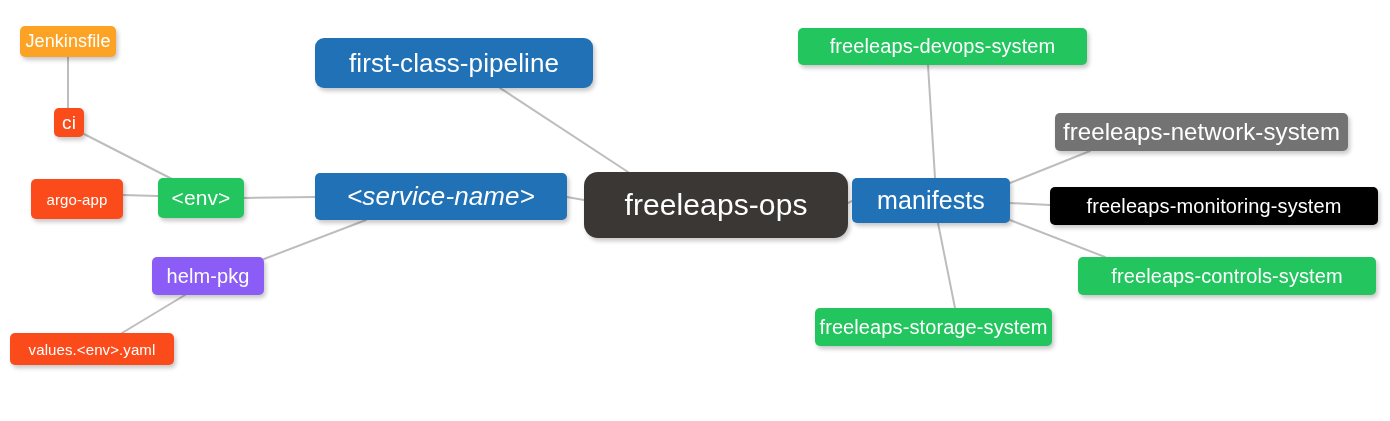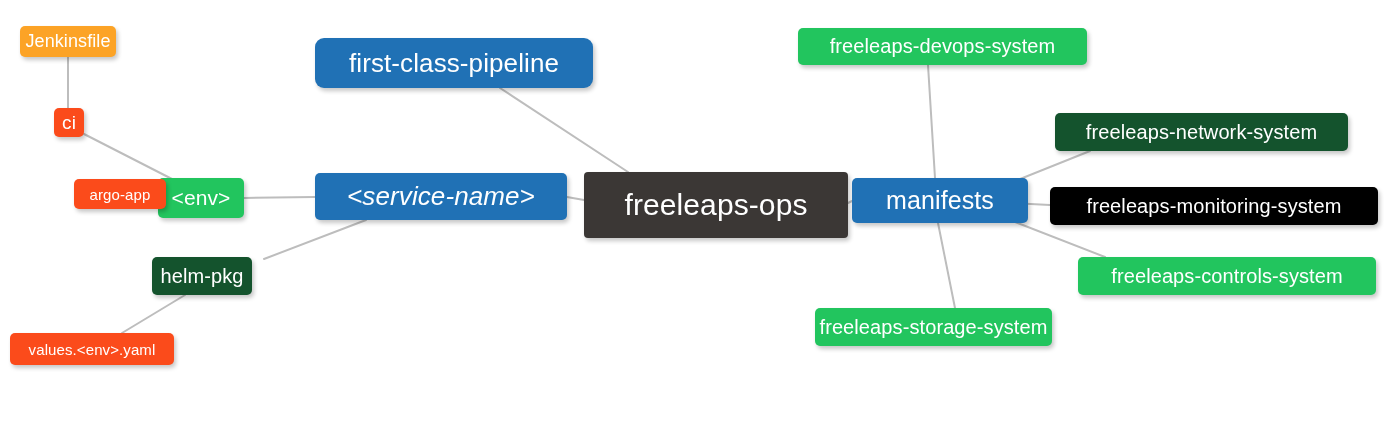--- a/index.html
+++ b/index.html
@@ -36,21 +36,21 @@
     color: #ffffff;
     border-radius: 5px;
     white-space: nowrap;
     box-shadow: 2px 3px 4px rgba(0,0,0,0.22);
     letter-spacing: 0.1px;
     cursor: pointer;
     user-select: none;
   }
   .node.root {
     background: #3b3735;
-    border-radius: 4px;
+    border-radius: 14px;
   }
 </style>
 </head>
 <body>
 
 <div id="mindmap">
   <svg id="edge-layer" width="1390" height="421" viewBox="0 0 1390 421">
       <line x1="500" y1="88" x2="628" y2="172" stroke="#bdbdbd" stroke-width="2" stroke-linecap="round"></line>
       <line x1="567" y1="197" x2="584" y2="200" stroke="#bdbdbd" stroke-width="2" stroke-linecap="round"></line>
       <line x1="848" y1="203" x2="852" y2="201" stroke="#bdbdbd" stroke-width="2" stroke-linecap="round"></line>
@@ -63,26 +63,26 @@
       <line x1="935" y1="178" x2="928" y2="65" stroke="#bdbdbd" stroke-width="2" stroke-linecap="round"></line>
       <line x1="1010" y1="183" x2="1090" y2="151" stroke="#bdbdbd" stroke-width="2" stroke-linecap="round"></line>
       <line x1="1010" y1="203" x2="1050" y2="205" stroke="#bdbdbd" stroke-width="2" stroke-linecap="round"></line>
       <line x1="1010" y1="220" x2="1105" y2="257" stroke="#bdbdbd" stroke-width="2" stroke-linecap="round"></line>
       <line x1="938" y1="223" x2="955" y2="308" stroke="#bdbdbd" stroke-width="2" stroke-linecap="round"></line>
     </svg>
   <div id="node-layer">
       <div class="node root" style="left: 584px; top: 172px; width: 264px; height: 66px; background: rgb(59, 55, 53); font-size: 30px;">freeleaps-ops</div>
       <div class="node" style="left: 315px; top: 38px; width: 278px; height: 50px; background: rgb(32, 113, 181); font-size: 26px; border-radius: 9px;">first-class-pipeline</div>
       <div class="node" style="left: 315px; top: 173px; width: 252px; height: 47px; background: rgb(32, 113, 181); font-size: 26px; font-style: italic;">&lt;service-name&gt;</div>
-      <div class="node" style="left: 852px; top: 178px; width: 176px; height: 45px; background: rgb(32, 113, 181); font-size: 25px;">manifests</div>
+      <div class="node" style="left: 852px; top: 178px; width: 158px; height: 45px; background: rgb(32, 113, 181); font-size: 25px;">manifests</div>
       <div class="node" style="left: 158px; top: 178px; width: 86px; height: 40px; background: rgb(34, 197, 94); font-size: 21px;">&lt;env&gt;</div>
-      <div class="node" style="left: 152px; top: 257px; width: 100px; height: 38px; background: #14532d; font-size: 20px;">helm-pkg</div>
+      <div class="node" style="left: 152px; top: 257px; width: 112px; height: 38px; background: #8b5cf6; font-size: 20px;">helm-pkg</div>
       <div class="node" style="left: 54px; top: 108px; width: 30px; height: 29px; background: rgb(251, 75, 27); font-size: 19px;">ci</div>
       <div class="node" style="left: 20px; top: 26px; width: 96px; height: 31px; background: rgb(252, 163, 38); font-size: 18px;">Jenkinsfile</div>
-      <div class="node" style="left: 31px; top: 179px; width: 92px; height: 30px; background: rgb(251, 75, 27); font-size: 15px; margin-left: 43px;">argo-app</div>
+      <div class="node" style="left: 31px; top: 179px; width: 92px; height: 40px; background: rgb(251, 75, 27); font-size: 15px;">argo-app</div>
       <div class="node" style="left: 10px; top: 333px; width: 164px; height: 32px; background: rgb(251, 75, 27); font-size: 15px;">values.&lt;env&gt;.yaml</div>
       <div class="node" style="left: 798px; top: 28px; width: 289px; height: 37px; background: rgb(34, 197, 94); font-size: 20px;">freeleaps-devops-system</div>
-      <div class="node" style="left: 1055px; top: 113px; width: 293px; height: 38px; background: #14532d; font-size: 20px;">freeleaps-network-system</div>
+      <div class="node" style="left: 1055px; top: 113px; width: 293px; height: 38px; background: #737373; font-size: 24px;">freeleaps-network-system</div>
       <div class="node" style="left: 1050px; top: 187px; width: 328px; height: 38px; background: #000000; font-size: 20px;">freeleaps-monitoring-system</div>
       <div class="node" style="left: 1053px; top: 257px; width: 298px; height: 38px; background: rgb(34, 197, 94); font-size: 20px; margin-left: 25px;">freeleaps-controls-system</div>
       <div class="node" style="left: 815px; top: 308px; width: 237px; height: 38px; background: rgb(34, 197, 94); font-size: 20px;">freeleaps-storage-system</div>
     </div>
 </div>
 
 </body></html>

